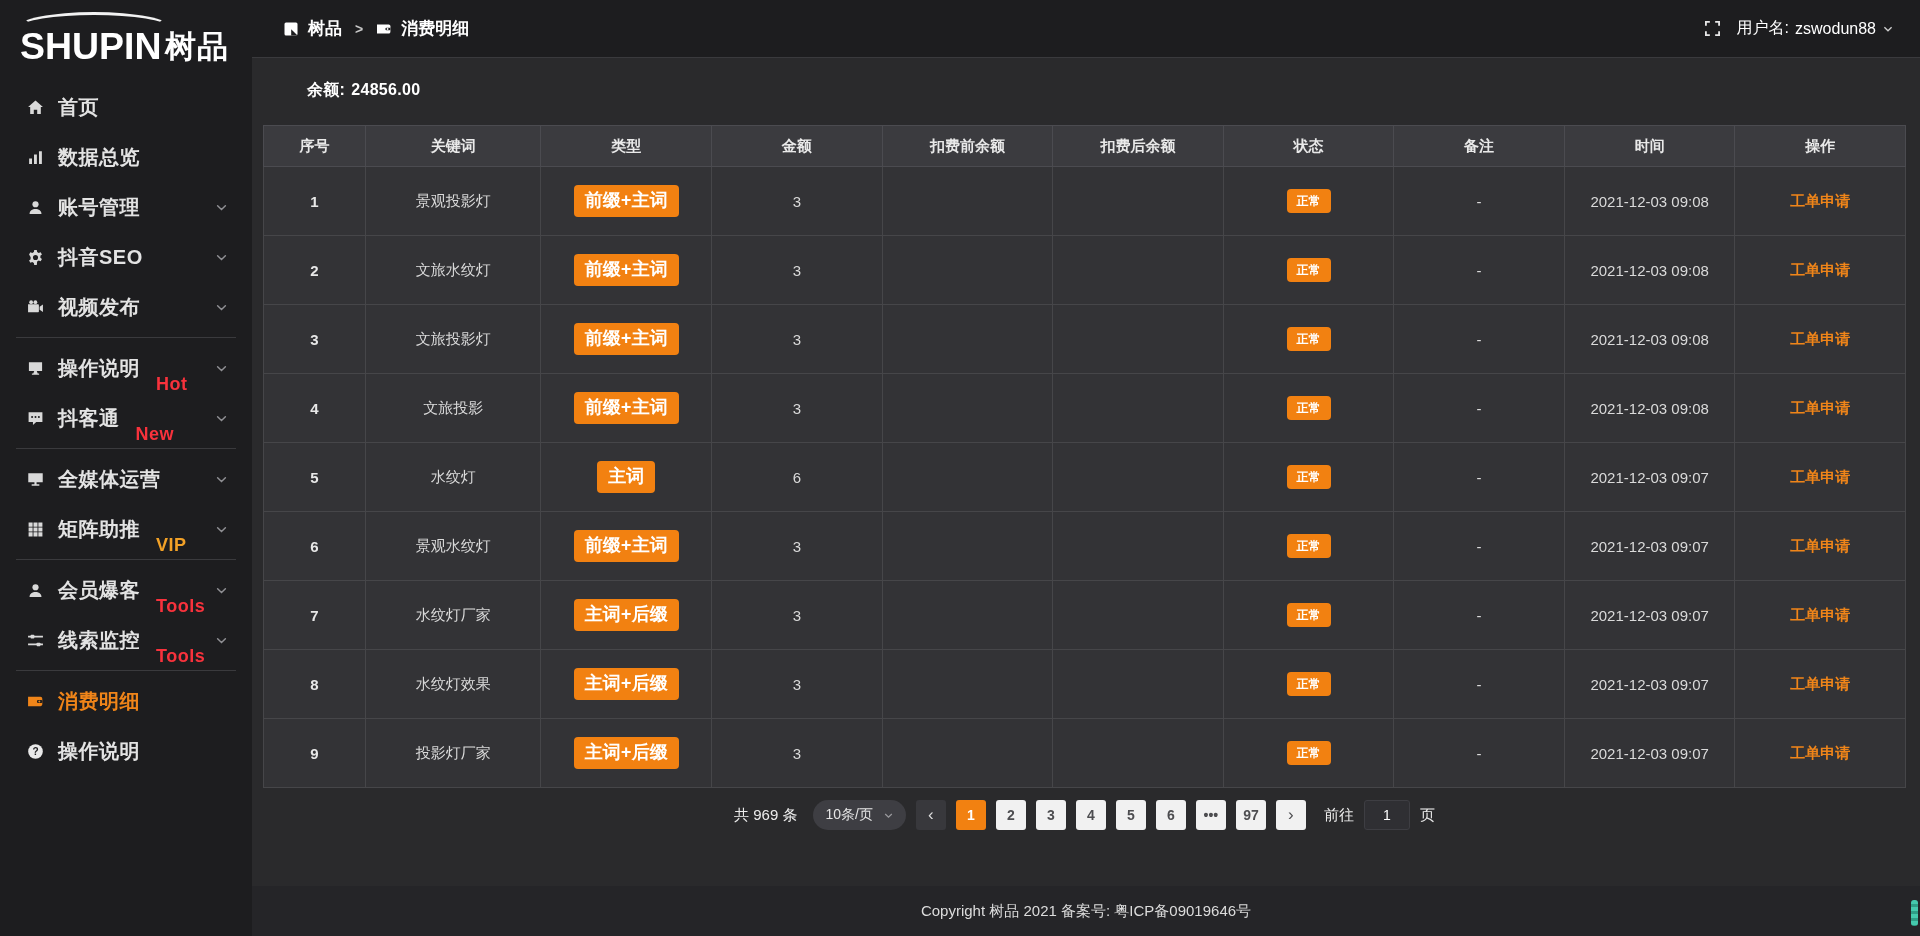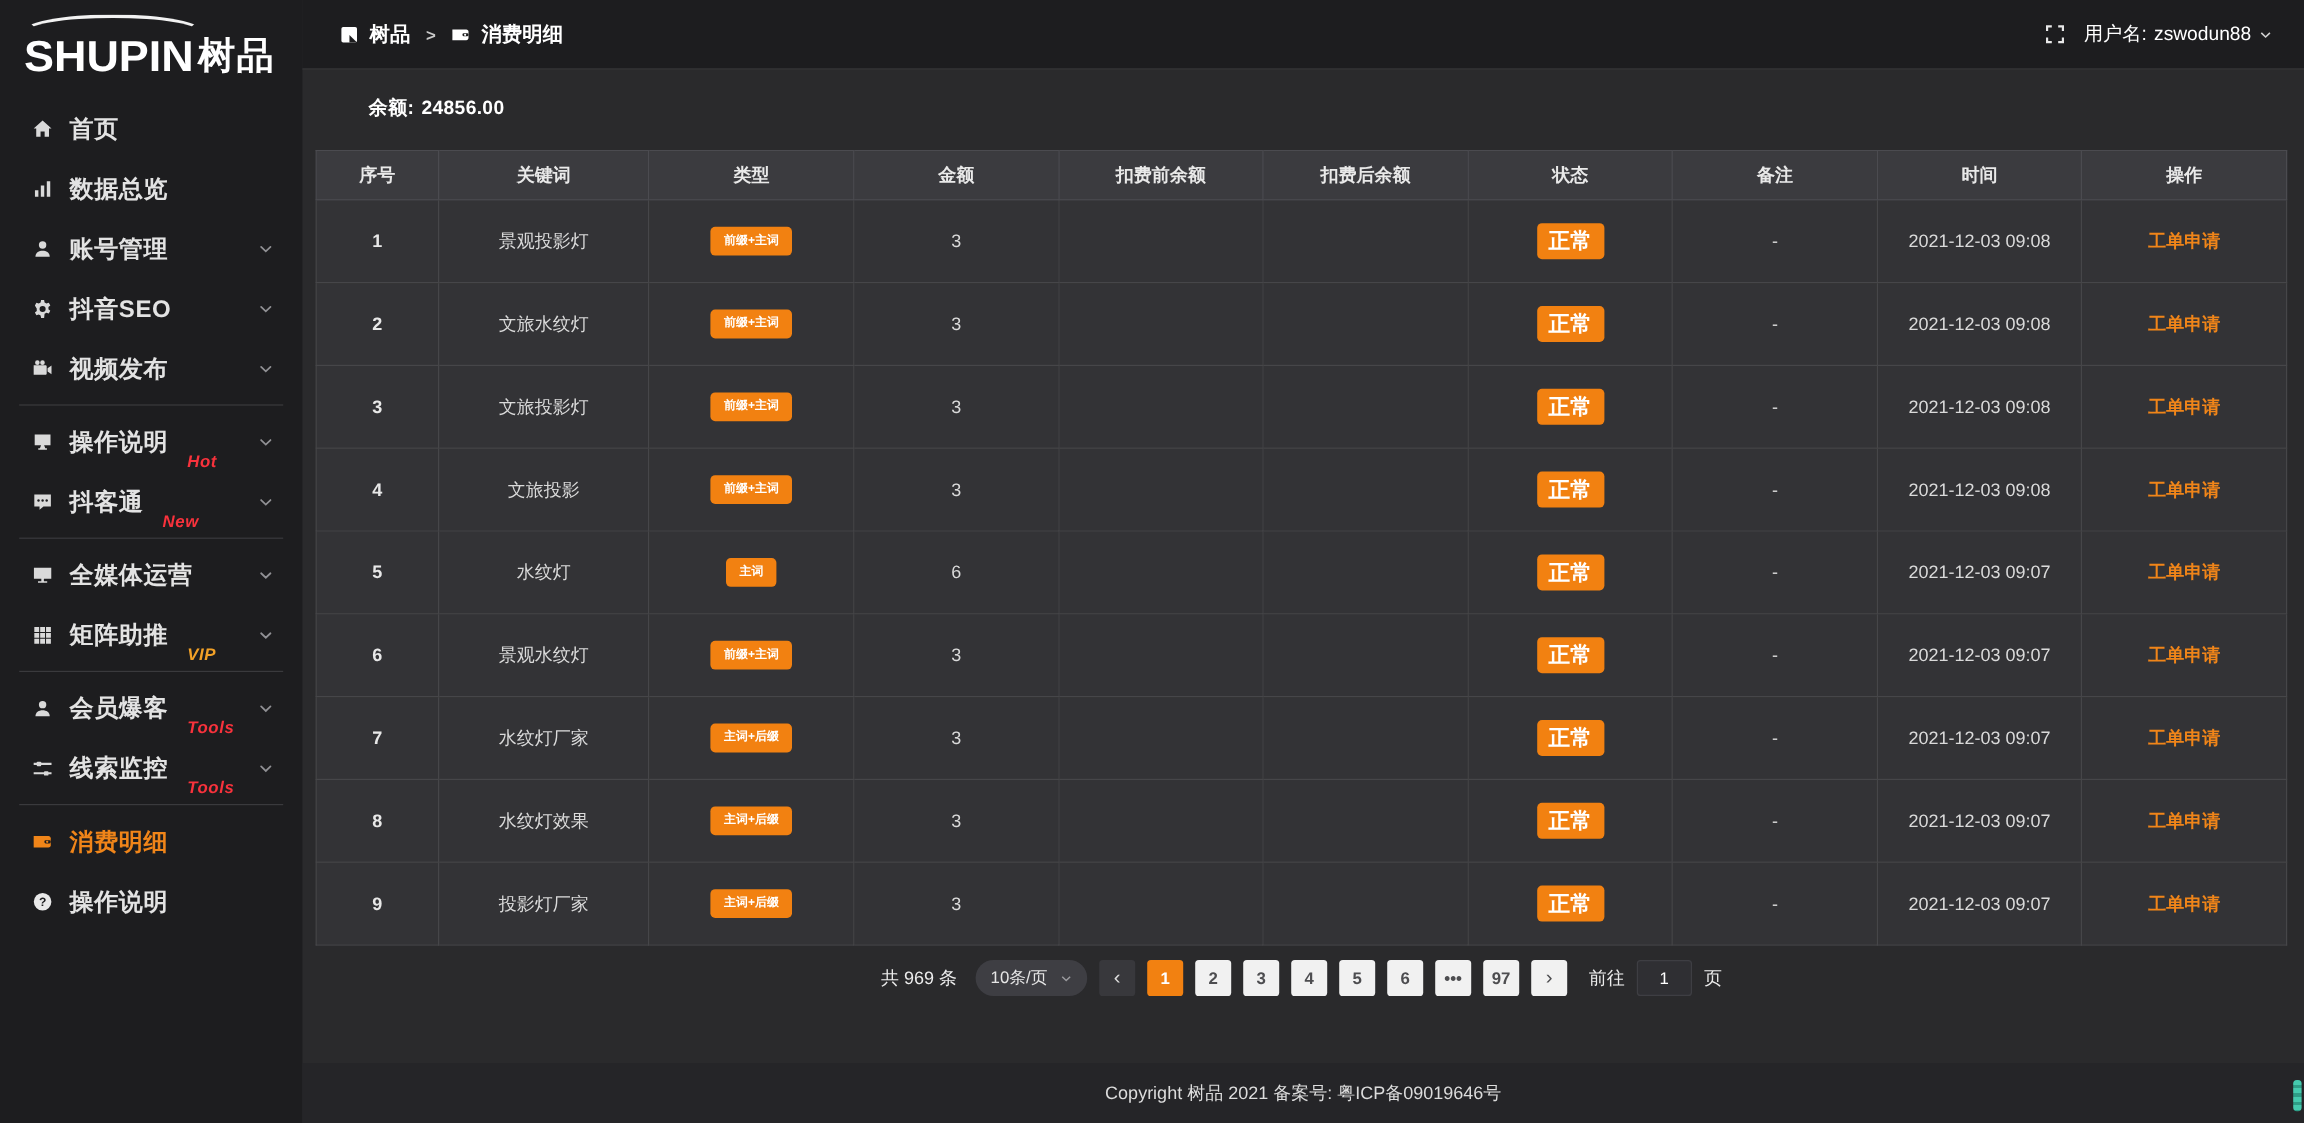--- a/index.html
+++ b/index.html
@@ -14,21 +14,21 @@
   .sidebar { width:252px; min-width:252px; background:#1d1d1f; height:100%; padding-top:6px; }
   .logo { position:relative; height:72px; display:flex; align-items:flex-end; padding:0 0 10px 20px; }
   .logo-arc { position:absolute; top:6px; left:18px; width:152px; height:30px;
               border:3px solid transparent; border-top-color:#f2f2f2; border-radius:50%; }
   .logo-en { color:#fff; font-weight:800; font-size:36px; letter-spacing:0px; transform:scaleX(1.04); transform-origin:left; }
   .logo-cn { color:#fff; font-weight:700; font-size:31px; margin-left:9px; letter-spacing:1px; }
   .menu { margin-top:4px; }
   .menu-item { display:flex; align-items:center; height:50px; padding:0 24px 0 27px; cursor:pointer; color:#e3e3e3; }
   .mi-icon { width:19px; margin-right:12px; color:#d9d9d9; display:flex; }
   .mi-label { font-size:20px; font-weight:700; letter-spacing:.5px; }
-  .mi-badge { font-style:italic; font-weight:800; font-size:14px; margin-left:16px; letter-spacing:.5px;margin-top:32px; }
+  .mi-badge { font-weight:800; font-size:18px; margin-left:16px; letter-spacing:.5px;margin-top:32px; }
   .mi-chevron { margin-left:auto; color:#909094; width:13px; }
   .menu-item.active, .menu-item.active .mi-icon { color:#F08519; }
   .menu-divider { height:1px; background:#3a3a3d; margin:5px 16px; }
 
   
   .main { flex:1; display:flex; flex-direction:column; height:100%; position:relative; min-width:0; }
   .topbar { height:58px; min-height:58px; background:#1d1d1f; border-bottom:1px solid #3a3a3d;
             display:flex; align-items:center; padding:0 26px 0 31px; }
   .breadcrumb { display:flex; align-items:center; gap:9px; font-size:17px; font-weight:700; color:#fff; }
   .bc-icon { width:16px; display:flex; }
@@ -44,22 +44,22 @@
   .balance b { margin-left:6px; }
 
   table { width:100%; border-collapse:collapse; table-layout:fixed; }
   th { background:#3b3b3f; color:#e9e9e9; font-size:15px; font-weight:700;
        height:41px; border:1px solid #4b4b50; }
   td { background:#333336; color:#dadada; font-size:15px; height:69px;
        text-align:center; border:1px solid #464649; overflow:hidden; }
   td.idx { font-weight:700; color:#e8e8e8; }
   .type-badge, .status-badge { display:inline-block; background:#F28111; color:#fff;
        font-weight:700; border-radius:4px; line-height:1; }
-  .type-badge { font-size:10px; padding:7px 11px; }
-  .status-badge { font-size:18px; padding:6px 10px; }
+  .type-badge { font-size:18px; padding:7px 11px;font-family:Liberation Mono, monospace; }
+  .status-badge { font-size:12px; padding:6px 10px; }
   .action-link { color:#F08519; font-weight:700; cursor:pointer; }
   .redact { margin:0 auto; height:27px; width:88px; border-radius:2px; opacity:.8;
        filter:blur(3px) saturate(.6);
        background:repeating-linear-gradient(90deg,#97979b 0 13px,#747478 13px 25px,#8d8d91 25px 39px,#7d7d81 39px 52px); }
   tr:nth-child(even) .redact { width:70px; }
   tr:nth-child(3n) .redact { width:96px; }
 
   
   .pagerow { display:flex; align-items:center; justify-content:center; gap:10px;
              padding:12px 0 0; color:#ececec; font-size:15px; }

